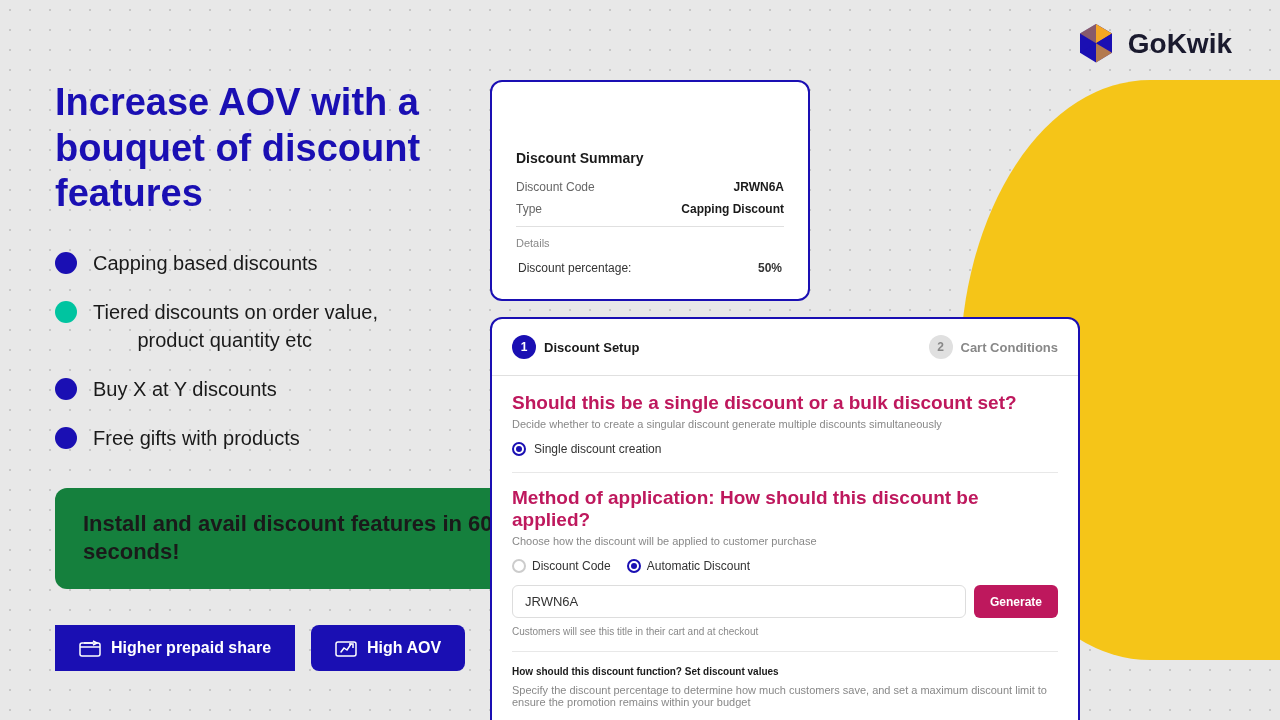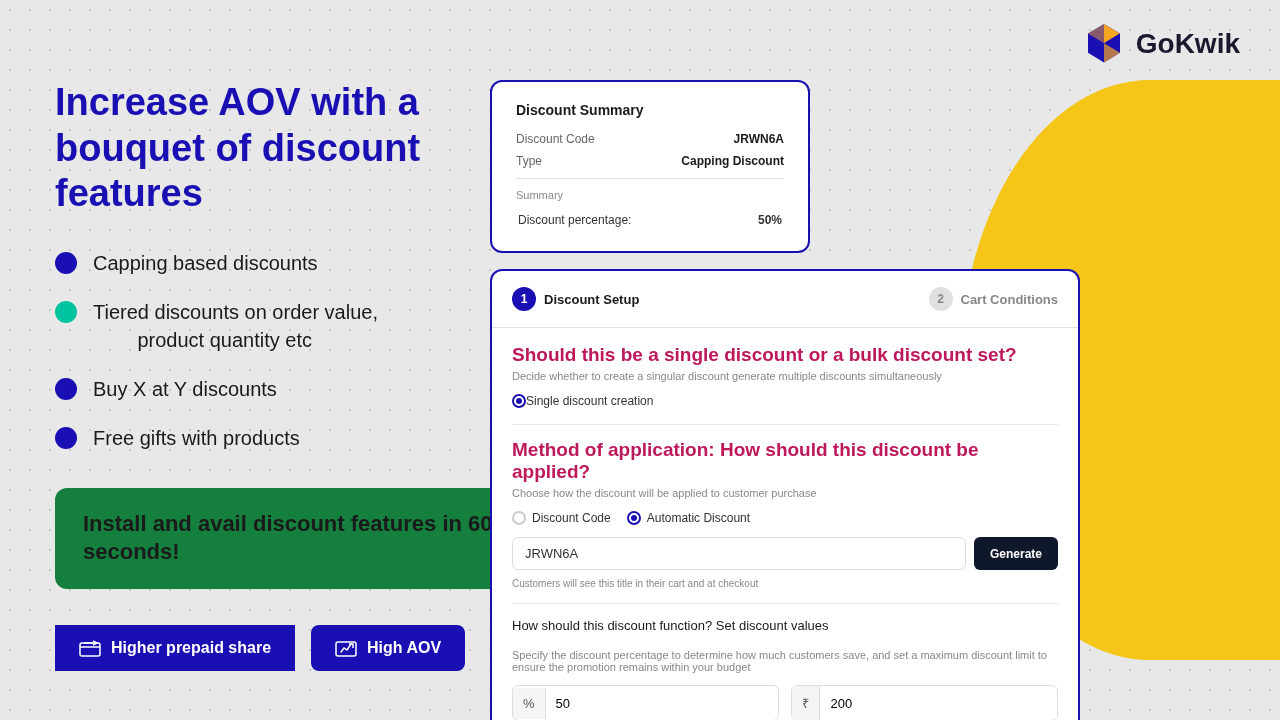--- a/index.html
+++ b/index.html
@@ -23,21 +23,21 @@
       height: 580px;
       background: #F5C518;
       border-radius: 50% 0 0 50%;
       z-index: 0;
     }
 
     
     .header {
       position: absolute;
       top: 20px;
-      right: 40px;
+      right: 48px;
       display: flex;
       align-items: center;
       gap: 8px;
       z-index: 10;
     }
     .logo-icon {
       width: 48px;
       height: 48px;
     }
     .logo-text {
@@ -152,20 +152,21 @@
       padding: 20px 24px;
       margin-bottom: 16px;
       width: 320px;
       margin-left: 0;
     }
     .card-title {
       font-size: 14px;
       font-weight: 700;
       color: #1a1a1a;
       margin-bottom: 14px;
+      margin-top: 48px;
     }
     .summary-row {
       display: flex;
       justify-content: space-between;
       margin-bottom: 8px;
     }
     .summary-label {
       font-size: 12px;
       color: #666;
     }
@@ -259,21 +260,21 @@
     }
     .radio-group {
       display: flex;
       flex-direction: column;
       gap: 6px;
       margin-bottom: 16px;
     }
     .radio-option {
       display: flex;
       align-items: center;
-      gap: 0;
+      gap: 8px;
       font-size: 12px;
       color: #333;
     }
     .radio-circle {
       width: 14px;
       height: 14px;
       border-radius: 50%;
       border: 2px solid #1a0fb3;
       display: flex;
       align-items: center;
@@ -318,40 +319,40 @@
     .code-input {
       flex: 1;
       border: 1px solid #ddd;
       border-radius: 6px;
       padding: 8px 12px;
       font-size: 13px;
       color: #333;
       outline: none;
     }
     .generate-btn {
-      background: #0f172a;
+      background: #be185d;
       color: #fff;
       border: none;
       border-radius: 6px;
       padding: 8px 16px;
       font-size: 12px;
       font-weight: 600;
       cursor: pointer;
     }
     .helper-text {
       font-size: 10px;
       color: #888;
       margin-bottom: 14px;
     }
 
     .discount-function-title {
-      font-size: 13px;
-      font-weight: 400;
+      font-size: 10px;
+      font-weight: 700;
       color: #1a1a1a;
-      margin-bottom: 16px;
+      margin-bottom: 7px;
     }
     .discount-function-desc {
       font-size: 11px;
       color: #888;
       margin-bottom: 12px;
     }
     .value-row {
       display: flex;
       gap: 12px;
     }
@@ -448,21 +449,21 @@
     <div class="card-title">Discount Summary</div>
     <div class="summary-row">
       <span class="summary-label">Discount Code</span>
       <span class="summary-value">JRWN6A</span>
     </div>
     <div class="summary-row">
       <span class="summary-label">Type</span>
       <span class="summary-value">Capping Discount</span>
     </div>
     <hr class="summary-divider">
-    <div class="details-label">Summary</div>
+    <div class="details-label">Details</div>
     <table class="details-table">
       <tbody>
         <tr>
           <td>Discount percentage:</td>
           <td>50%</td>
         </tr>
       </tbody>
     </table>
   </div>
 

